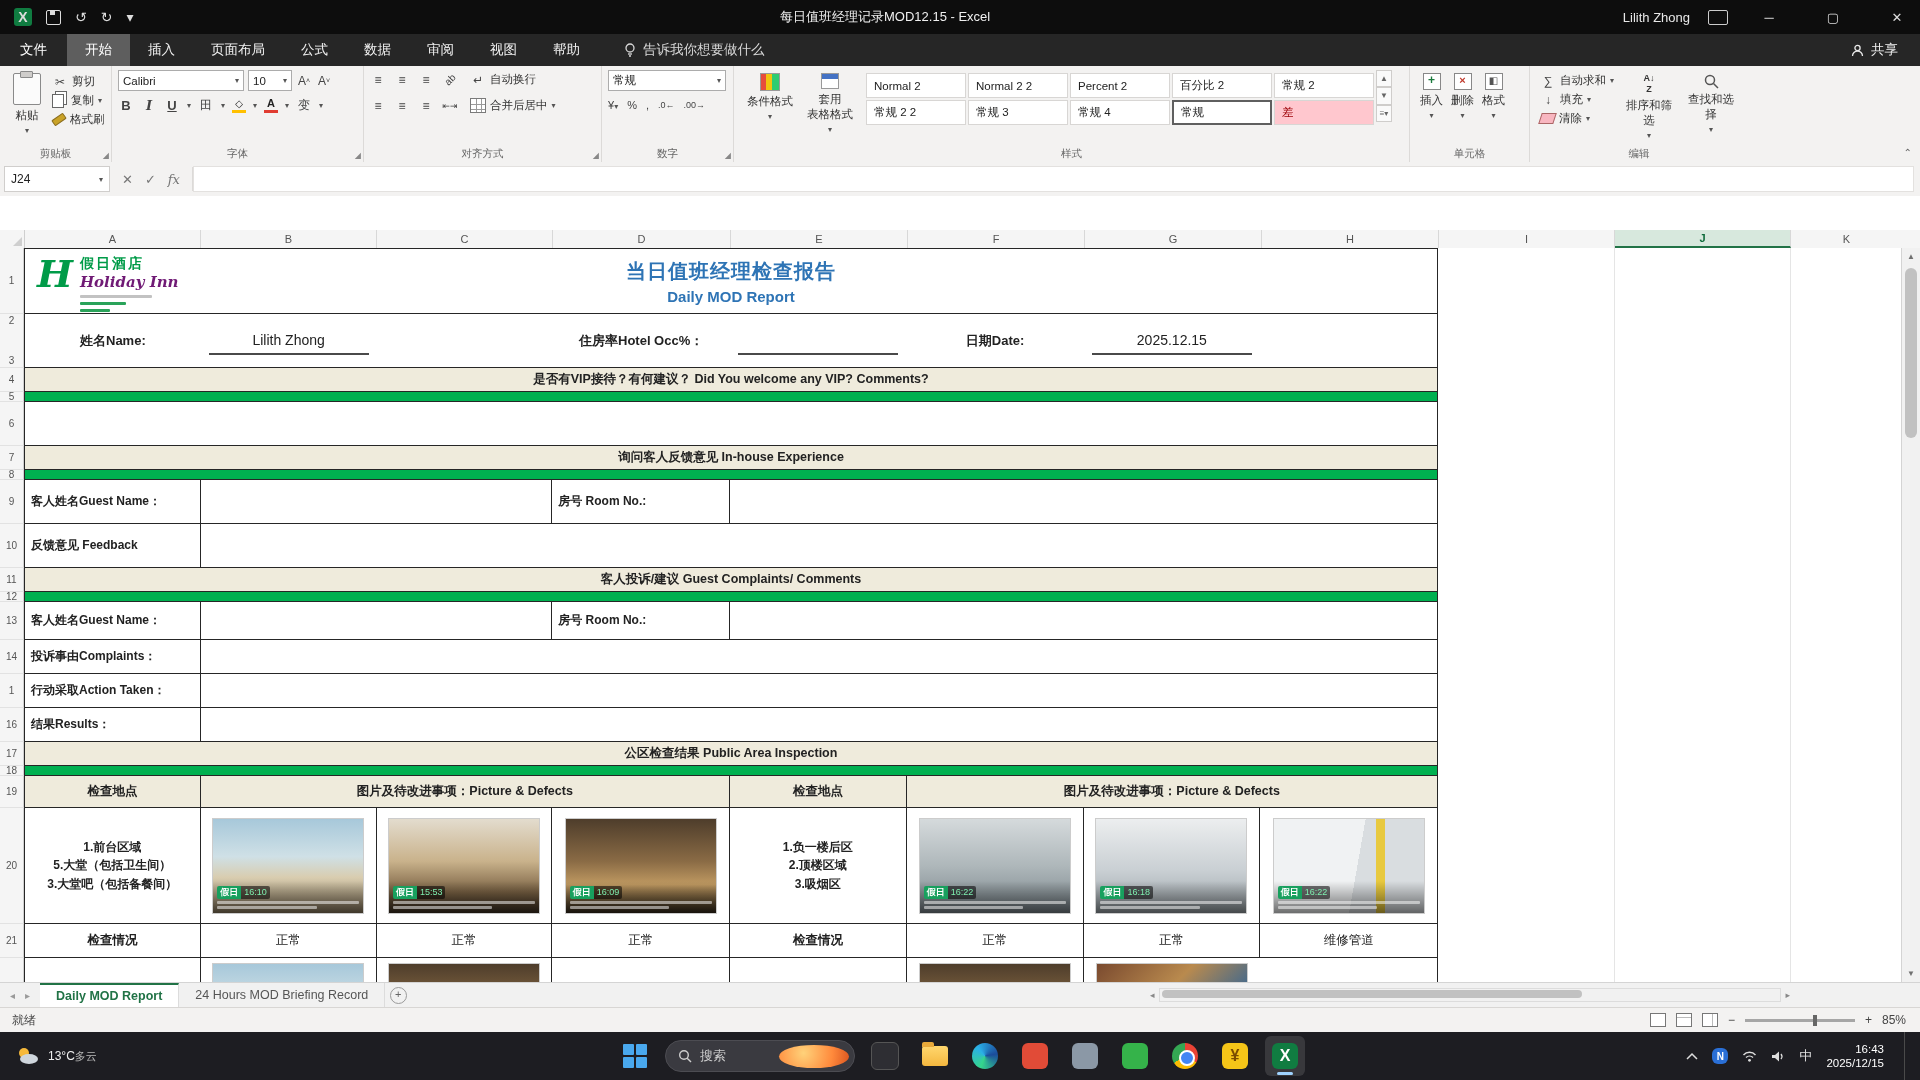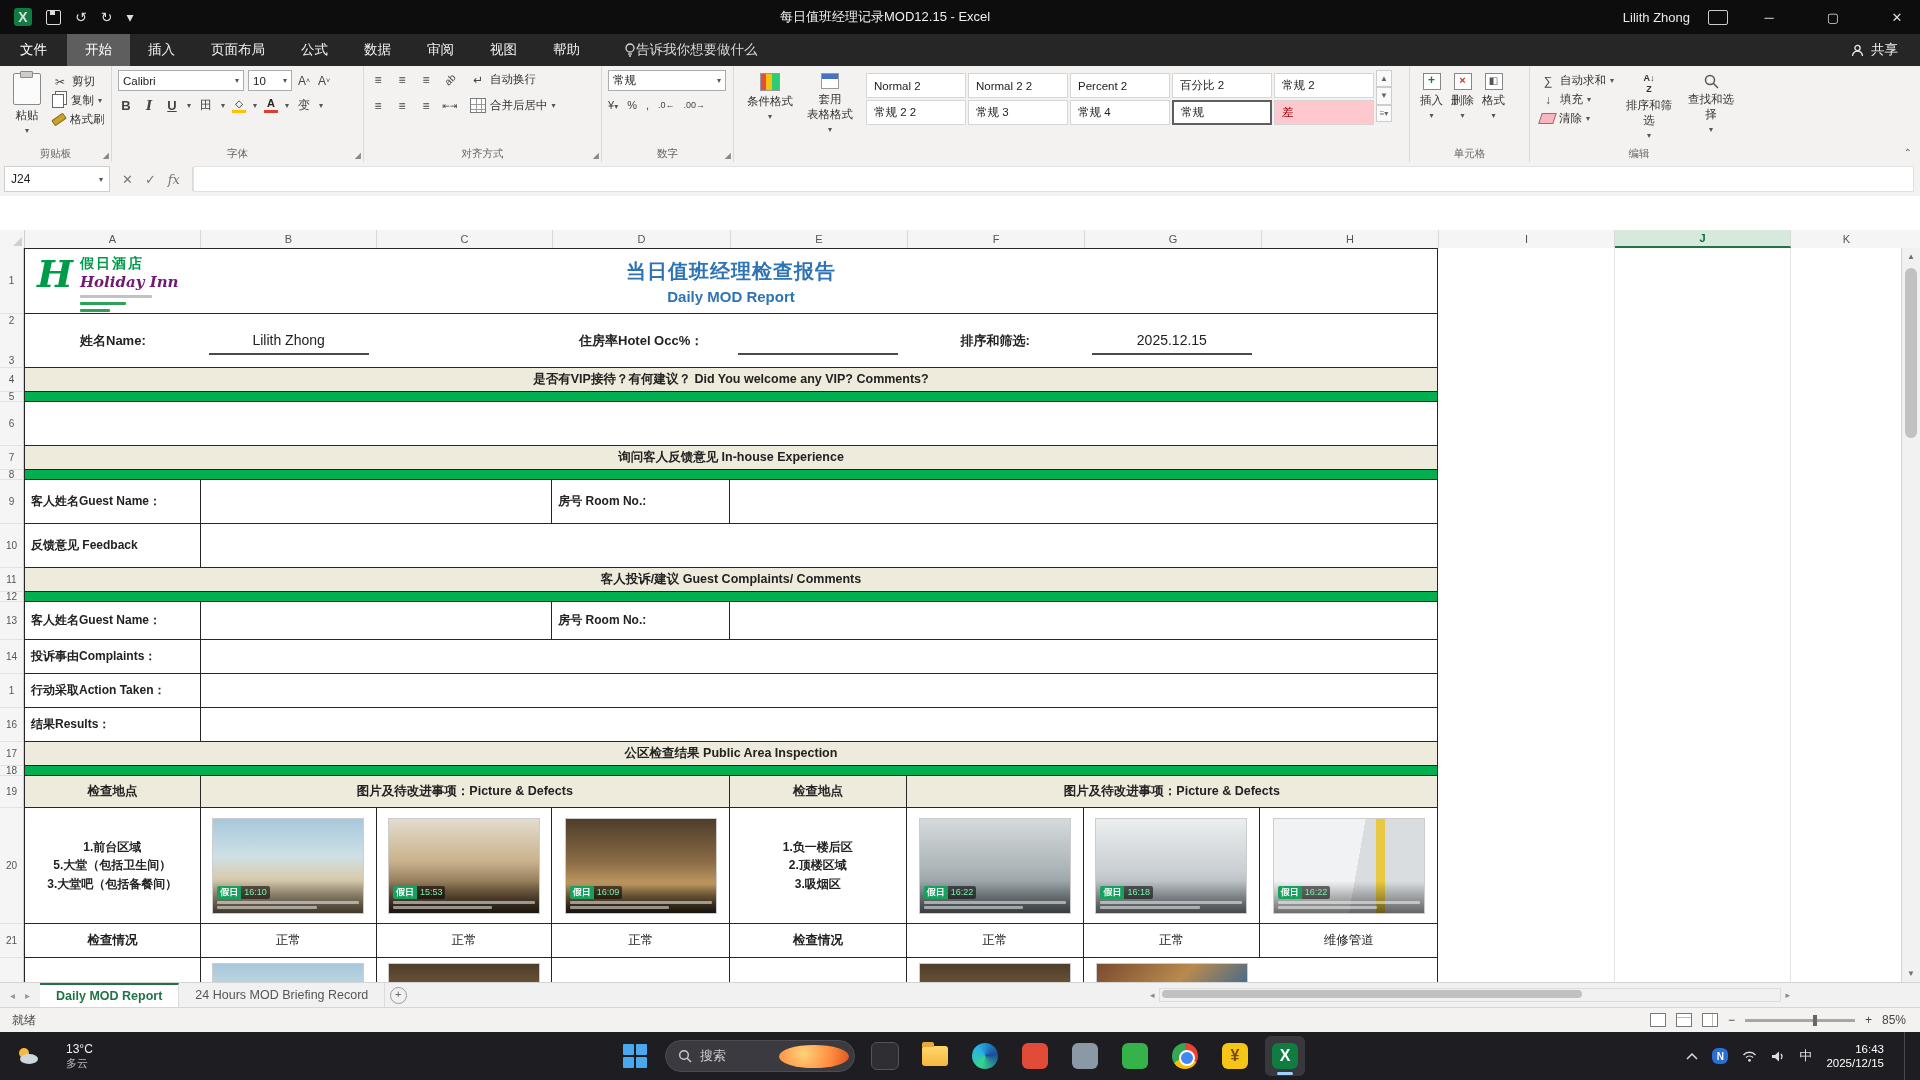--- a/index.html
+++ b/index.html
@@ -18,21 +18,21 @@
   .tb-title{flex:1;text-align:center;color:#f0f0f0;}
   .tb-right{display:flex;align-items:center;gap:18px;padding-right:0;}
   .winbtn{width:46px;height:34px;display:flex;align-items:center;justify-content:center;font-size:13px;color:#ddd;}
   .ribbonface{width:18px;height:13px;border:1.5px solid #ccc;border-radius:2px;}
 
   
   .tabstrip{position:absolute;left:0;top:34px;width:1920px;height:32px;background:#262626;display:flex;align-items:stretch;color:#eee;font-size:13.5px;}
   .ftab{padding:8px 20px;display:flex;align-items:center;color:#fff;}
   .rtab{padding:0 18px;display:flex;align-items:center;color:#f2f2f2;}
   .rtab.active{background:#5e5e5e;color:#fff;}
-  .tellme{display:flex;align-items:center;margin-left:26px;color:#d8d8d8;}
+  .tellme{display:flex;align-items:center;gap:7px;margin-left:26px;color:#d8d8d8;}
   .share{margin-left:auto;display:flex;align-items:center;gap:7px;padding:0 22px;color:#f0f0f0;}
 
   
   .ribbon{position:absolute;left:0;top:66px;width:1920px;height:96px;background:#f3f2f1;border-bottom:1px solid #c8c6c4;display:flex;}
   .rgroup{position:relative;border-right:1px solid #dcdad8;height:100%;box-sizing:border-box;padding:4px 6px 16px 6px;}
   .rglabel{position:absolute;bottom:1px;left:0;width:100%;text-align:center;font-size:10.5px;color:#666;}
   .dlauncher{position:absolute;right:2px;bottom:2px;font-size:8px;color:#888;}
   .bigbtn{display:flex;flex-direction:column;align-items:center;justify-content:flex-start;gap:3px;padding:3px 7px;font-size:11.5px;color:#333;text-align:center;}
   .bigbtn .arrow{font-size:8px;color:#555;}
   .smallrow{display:flex;align-items:center;gap:4px;font-size:11.5px;color:#333;padding:2px 4px;white-space:nowrap;}
@@ -149,21 +149,21 @@
   .sb-right{margin-left:auto;display:flex;align-items:center;gap:10px;padding-right:14px;}
   .vic{width:14px;height:12px;border:1px solid #777;background:#fff;}
   .vic.v2{background:linear-gradient(#fff 0 3px,#bbb 3px 4px,#fff 4px);}
   .vic.v3{background:linear-gradient(90deg,#fff 0 9px,#bbb 9px 10px,#fff 10px);}
   .ztrack{width:110px;height:3px;background:#a6a6a6;position:relative;}
   .zthumb{position:absolute;left:62%;top:-4px;width:4px;height:11px;background:#666;}
 
   
   .taskbar{position:absolute;left:0;top:1032px;width:1920px;height:48px;background:#1d1d22;display:flex;align-items:center;color:#e8e8e8;}
   .weather{display:flex;align-items:center;gap:8px;padding:0 14px;}
-  .wtxt{display:flex;flex-direction:column;line-height:14px;margin-left:18px;}
+  .wtxt{display:flex;flex-direction:row;line-height:14px;}
   .wtemp{font-size:12px;color:#f0f0f0;}
   .wdesc{font-size:11px;color:#b9b9b9;}
   .centerapps{position:absolute;left:50%;top:0;height:48px;transform:translateX(-50%);display:flex;align-items:center;gap:10px;}
   .appbtn{width:40px;height:40px;border-radius:6px;display:flex;align-items:center;justify-content:center;position:relative;}
   .appbtn.active{background:rgba(255,255,255,.12);}
   .appbtn.active:after{content:"";position:absolute;bottom:1px;left:12px;width:16px;height:3px;border-radius:2px;background:#9fd3ff;}
   .searchpill{height:32px;width:190px;border-radius:16px;background:#3a3a40;border:1px solid #4c4c52;display:flex;align-items:center;gap:8px;padding:0 5px 0 12px;box-sizing:border-box;}
   .searchpill span{flex:1;color:#cfcfcf;font-size:13px;}
   .bingball{width:23px;height:23px;border-radius:50%;background:radial-gradient(circle at 35% 35%,#ffd27a,#ff8a3c 60%,#d9531e);}
   .sq{border-radius:6px;display:flex;align-items:center;justify-content:center;font-weight:bold;color:#fff;}
@@ -361,20 +361,21 @@
           <div class="stylecell">常规 4</div>
           <div class="stylecell sel">常规</div>
           <div class="stylecell bad">差</div>
         </div>
         <div class="galarrows">
           <span>▲</span>
           <span>▼</span>
           <span>≡▾</span>
         </div>
       </div>
+      <div class="rglabel">样式</div>
     </div>
 
     <div class="rgroup" style="width:120px">
       <div class="row" style="align-items:flex-start">
         <div class="bigbtn" style="padding:3px 4px">
             <span class="ins-ic">+</span>
             <span>插入</span>
             <span class="arrow">▾</span>
           </div>
         <div class="bigbtn" style="padding:3px 4px">
@@ -496,21 +497,21 @@
       <div class="form">
         <div class="c noborder flab" style="width:176px">姓名Name:</div>
         <div class="c noborder" style="width:176px">
             <div class="uline" style="width:160px">Lilith Zhong</div>
           </div>
         <div class="c noborder" style="width:176px"></div>
         <div class="c noborder flab" style="width:178px">住房率Hotel Occ%：</div>
         <div class="c noborder" style="width:177px">
             <div class="uline" style="width:160px"></div>
           </div>
-        <div class="c noborder flab" style="width:177px">排序和筛选:</div>
+        <div class="c noborder flab" style="width:177px">日期Date:</div>
         <div class="c noborder" style="width:177px">
             <div class="uline" style="width:160px">2025.12.15</div>
           </div>
         <div class="c noborder last" style="width:177px"></div>
       </div>
     </div>
 
     <div class="band" style="height:24px">
       <div class="rn">
           <span>4</span>

